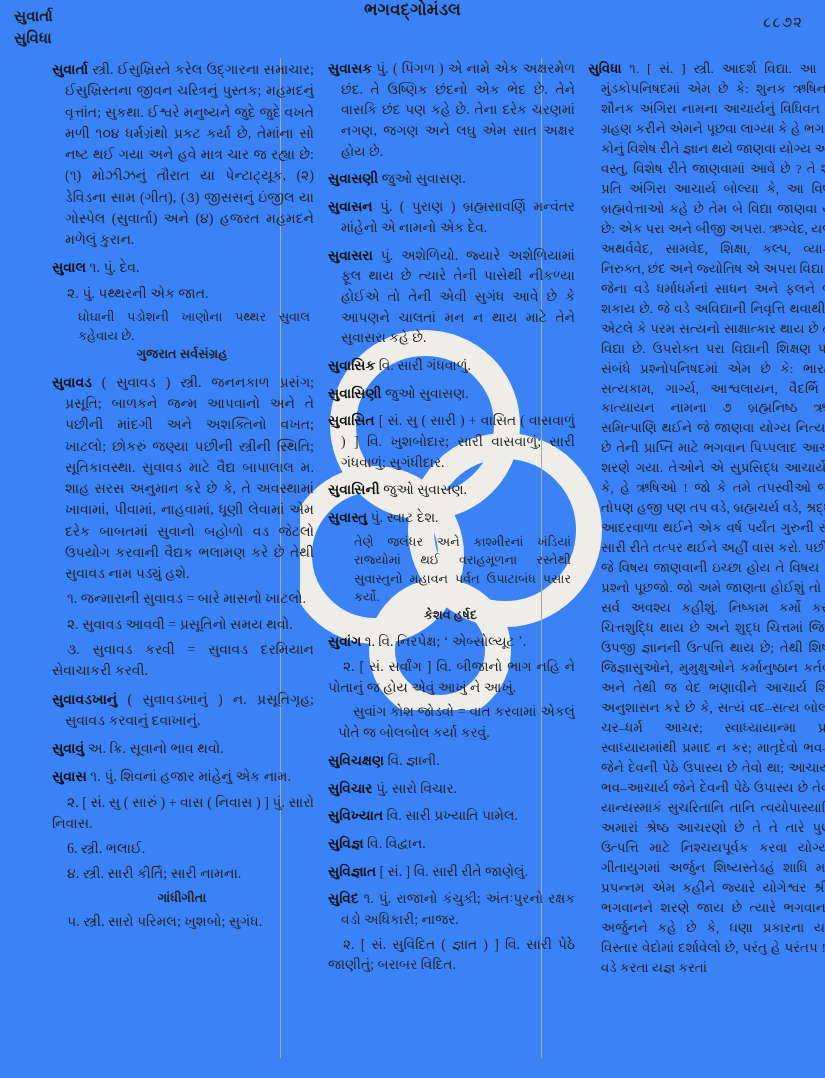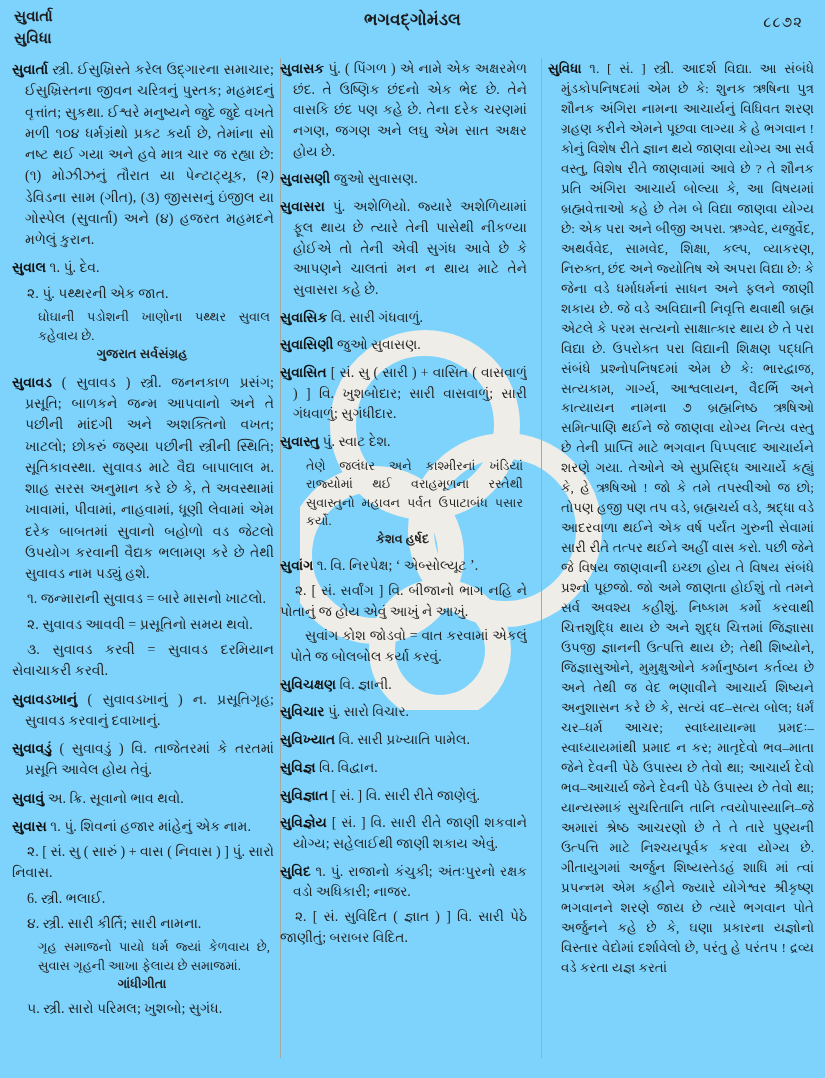--- a/index.html
+++ b/index.html
@@ -1,53 +1,54 @@
 <!DOCTYPE html>
 <html><head>
 <meta charset="utf-8">
 <style>
   html,body{margin:0;padding:0;background:#e8e8e6;}
   .page{
     position:relative;
     width:825px;height:1078px;
     margin:0 auto;
-    background:#7dd3fc;
+    background:#3b82f6;
     font-family:"Liberation Serif","DejaVu Serif",serif;
     color:#222;
     overflow:hidden;
     box-sizing:border-box;
   }
   
   .hdr-guide{
     position:absolute;left:14px;top:6px;
     font-weight:bold;font-size:15px;line-height:1.45;color:#1d1d1d;
   }
   .hdr-title{
-    position:absolute;left:0;right:0;top:10px;
+    position:absolute;left:0;right:0;top:0;
     text-align:center;font-weight:bold;font-size:17px;color:#1b1b1b;
   }
   .hdr-page{
     position:absolute;right:22px;top:14px;
     font-size:15px;color:#222;letter-spacing:1px;
   }
   
   .rule{position:absolute;top:58px;bottom:20px;width:1px;background:#a9a9a4;}
   .rule.r1{left:280px;}
   .rule.r2{left:541px;}
   
   .wm{position:absolute;left:300px;top:330px;z-index:0;pointer-events:none;}
   
   .col{
     position:absolute;top:52px;bottom:12px;
     z-index:1;
     text-align:justify;
     overflow:hidden;
+    margin-left:40px;
   }
   .col1{left:12px;width:262px;font-size:14px;line-height:1.52;}
-  .col2{left:280px;width:247px;font-size:13.8px;line-height:1.5;}
+  .col2{left:288px;width:247px;font-size:13.8px;line-height:1.5;}
   .col3{left:548px;width:266px;font-size:13.4px;line-height:1.49;}
   .col p{margin:0 0 4px 0;}
   p.entry{padding-left:13px;text-indent:-13px;margin-top:7px;}
   p.sub{text-indent:15px;margin-top:3px;}
   p.phrase{text-indent:15px;padding-left:10px;margin-top:2px;}
   p.quote{margin:2px 4px 0 26px;font-size:0.92em;line-height:1.45;text-indent:0;}
   p.attr{text-align:center;font-weight:bold;font-size:0.92em;margin:0 2px 2px 0;}
   .hw{font-weight:bold;color:#111;}
 </style>
 </head>
@@ -78,49 +79,48 @@
       <p class="entry"><span class="hw">સુવાર્તા </span>સ્ત્રી. ઈસુખ્રિસ્તે કરેલ ઉદ્ગારના સમાચાર; ઈસુખ્રિસ્તના જીવન ચરિત્રનું પુસ્તક; મહમદનું વૃત્તાંત; સુકથા. ઈશ્વરે મનુષ્યને જુદે જુદે વખતે મળી ૧૦૪ ધર્મગ્રંથો પ્રકટ કર્યા છે, તેમાંના સો નષ્ટ થઈ ગયા અને હવે માત્ર ચાર જ રહ્યા છે: (૧) મોઝીઝનું તૌરાત યા પેન્ટાટ્યૂક, (૨) ડેવિડના સામ (ગીત), (૩) જીસસનું ઇંજીલ યા ગોસ્પેલ (સુવાર્તા) અને (૪) હજરત મહમદને મળેલું કુરાન.</p>
       <p class="entry"><span class="hw">સુવાલ </span>૧. પું. દેવ.</p>
       <p class="sub">૨. પું. પથ્થરની એક જાત.</p>
       <p class="quote">ઘોઘાની પડોશની ખાણોના પથ્થર સુવાલ કહેવાય છે.</p>
       <p class="attr">ગુજરાત સર્વસંગ્રહ</p>
       <p class="entry"><span class="hw">સુવાવડ </span>( સુવાવડ ) સ્ત્રી. જનનકાળ પ્રસંગ; પ્રસૂતિ; બાળકને જન્મ આપવાનો અને તે પછીની માંદગી અને અશક્તિનો વખત; ખાટલો; છોકરું જણ્યા પછીની સ્ત્રીની સ્થિતિ; સૂતિકાવસ્થા. સુવાવડ માટે વૈદ્ય બાપાલાલ મ. શાહ સરસ અનુમાન કરે છે કે, તે અવસ્થામાં ખાવામાં, પીવામાં, નાહવામાં, ધૂણી લેવામાં એમ દરેક બાબતમાં સુવાનો બહોળો વડ જેટલો ઉપયોગ કરવાની વૈદ્યક ભલામણ કરે છે તેથી સુવાવડ નામ પડ્યું હશે.</p>
       <p class="sub">૧. જન્મારાની સુવાવડ = બારે માસનો ખાટલો.</p>
       <p class="sub">૨. સુવાવડ આવવી = પ્રસૂતિનો સમય થવો.</p>
       <p class="sub">૩. સુવાવડ કરવી = સુવાવડ દરમિયાન સેવાચાકરી કરવી.</p>
       <p class="entry"><span class="hw">સુવાવડખાનું </span>( સુવાવડખાનું ) ન. પ્રસૂતિગૃહ; સુવાવડ કરવાનું દવાખાનું.</p>
-      <p class="entry"><span class="hw">સુવાવડું </span>( સુવાવડું ) વિ. તાજેતરમાં કે તરતમાં પ્રસૂતિ આવેલ હોય તેવું.</p>
       <p class="entry"><span class="hw">સુવાવું </span>અ. ક્રિ. સૂવાનો ભાવ થવો.</p>
       <p class="entry"><span class="hw">સુવાસ </span>૧. પું. શિવનાં હજાર માંહેનું એક નામ.</p>
       <p class="sub">૨. [ સં. સુ ( સારું ) + વાસ ( નિવાસ ) ] પું. સારો નિવાસ.</p>
       <p class="sub">6. સ્ત્રી. ભલાઈ.</p>
       <p class="sub">૪. સ્ત્રી. સારી કીર્તિ; સારી નામના.</p>
-      <p class="quote">ગૃહ સમાજનો પાયો ધર્મ જ્યાં કેળવાય છે, સુવાસ ગૃહની આખા ફેલાય છે સમાજમાં.</p>
       <p class="attr">ગાંધીગીતા</p>
       <p class="sub">૫. સ્ત્રી. સારો પરિમલ; ખુશબો; સુગંધ.</p>
     </div>
   <div class="col col2">
       <p class="entry"><span class="hw">સુવાસક </span>પું. ( પિંગળ ) એ નામે એક અક્ષરમેળ છંદ. તે ઉષ્ણિક છંદનો એક ભેદ છે. તેને વાસકિ છંદ પણ કહે છે. તેના દરેક ચરણમાં નગણ, જગણ અને લઘુ એમ સાત અક્ષર હોય છે.</p>
       <p class="entry"><span class="hw">સુવાસણી </span>જુઓ સુવાસણ.</p>
+      <p class="entry"><span class="hw">સુવાસન </span>પું. ( પુરાણ ) બ્રહ્મસાવર્ણિ મન્વંતર માંહેનો એ નામનો એક દેવ.</p>
       <p class="entry"><span class="hw">સુવાસરા </span>પું. અશેળિયો. જ્યારે અશેળિયામાં ફૂલ થાય છે ત્યારે તેની પાસેથી નીકળ્યા હોઈએ તો તેની એવી સુગંધ આવે છે કે આપણને ચાલતાં મન ન થાય માટે તેને સુવાસરા કહે છે.</p>
       <p class="entry"><span class="hw">સુવાસિક </span>વિ. સારી ગંધવાળું.</p>
       <p class="entry"><span class="hw">સુવાસિણી </span>જુઓ સુવાસણ.</p>
       <p class="entry"><span class="hw">સુવાસિત </span>[ સં. સુ ( સારી ) + વાસિત ( વાસવાળું ) ] વિ. ખુશબોદાર; સારી વાસવાળું; સારી ગંધવાળું; સુગંધીદાર.</p>
+      <p class="entry"><span class="hw">સુવાસિની </span>જુઓ સુવાસણ.</p>
       <p class="entry"><span class="hw">સુવાસ્તુ </span>પું. સ્વાટ દેશ.</p>
       <p class="quote">તેણે જલંધર અને કાશ્મીરનાં ખંડિયાં રાજ્યોમાં થઈ વરાહમૂળના રસ્તેથી સુવાસ્તુનો મહાવન પર્વત ઉપાટાબંધ પસાર કર્યો.</p>
       <p class="attr">કેશવ હર્ષદ</p>
       <p class="entry"><span class="hw">સુવાંગ </span>૧. વિ. નિરપેક્ષ; ‘ એબ્સોલ્યૂટ ’.</p>
       <p class="sub">૨. [ સં. સર્વાંગ ] વિ. બીજાનો ભાગ નહિ ને પોતાનું જ હોય એવું આખું ને આખું.</p>
       <p class="phrase">સુવાંગ કોશ જોડવો = વાત કરવામાં એકલું પોતે જ બોલબોલ કર્યા કરવું.</p>
       <p class="entry"><span class="hw">સુવિચક્ષણ </span>વિ. જ્ઞાની.</p>
       <p class="entry"><span class="hw">સુવિચાર </span>પું. સારો વિચાર.</p>
       <p class="entry"><span class="hw">સુવિખ્યાત </span>વિ. સારી પ્રખ્યાતિ પામેલ.</p>
       <p class="entry"><span class="hw">સુવિજ્ઞ </span>વિ. વિદ્વાન.</p>
       <p class="entry"><span class="hw">સુવિજ્ઞાત </span>[ સં. ] વિ. સારી રીતે જાણેલું.</p>
-      <p class="entry"><span class="hw">સુવિજ્ઞેય </span>[ સં. ] વિ. સારી રીતે જાણી શકવાને યોગ્ય; સહેલાઈથી જાણી શકાય એવું.</p>
       <p class="entry"><span class="hw">સુવિદ </span>૧. પું. રાજાનો કંચુકી; અંતઃપુરનો રક્ષક વડો અધિકારી; નાજર.</p>
       <p class="sub">૨. [ સં. સુવિદિત ( જ્ઞાત ) ] વિ. સારી પેઠે જાણીતું; બરાબર વિદિત.</p>
     </div>
   <div class="col col3">
       <p class="entry"><span class="hw">સુવિધા </span>૧. [ સં. ] સ્ત્રી. આદર્શ વિદ્યા. આ સંબંધે મુંડકોપનિષદમાં એમ છે કે: શુનક ઋષિના પુત્ર શૌનક અંગિરા નામના આચાર્યનું વિધિવત શરણ ગ્રહણ કરીને એમને પૂછવા લાગ્યા કે હે ભગવાન ! કોનું વિશેષ રીતે જ્ઞાન થયે જાણવા યોગ્ય આ સર્વ વસ્તુ, વિશેષ રીતે જાણવામાં આવે છે ? તે શૌનક પ્રતિ અંગિરા આચાર્ય બોલ્યા કે, આ વિષયમાં બ્રહ્મવેત્તાઓ કહે છે તેમ બે વિદ્યા જાણવા યોગ્ય છે: એક પરા અને બીજી અપરા. ઋગ્વેદ, યજુર્વેદ, અથર્વવેદ, સામવેદ, શિક્ષા, કલ્પ, વ્યાકરણ, નિરુક્ત, છંદ અને જ્યોતિષ એ અપરા વિદ્યા છે: કે જેના વડે ધર્માધર્મનાં સાધન અને ફલને જાણી શકાય છે. જે વડે અવિદ્યાની નિવૃત્તિ થવાથી બ્રહ્મ એટલે કે પરમ સત્યનો સાક્ષાત્કાર થાય છે તે પરા વિદ્યા છે. ઉપરોક્ત પરા વિદ્યાની શિક્ષણ પદ્ધતિ સંબંધે પ્રશ્નોપનિષદમાં એમ છે કે: ભારદ્વાજ, સત્યકામ, ગાર્ગ્ય, આશ્વલાયન, વૈદર્ભિ અને કાત્યાયન નામના ૭ બ્રહ્મનિષ્ઠ ઋષિઓ સમિત્પાણિ થઈને જે જાણવા યોગ્ય નિત્ય વસ્તુ છે તેની પ્રાપ્તિ માટે ભગવાન પિપ્પલાદ આચાર્યને શરણે ગયા. તેઓને એ સુપ્રસિદ્ધ આચાર્યે કહ્યું કે, હે ઋષિઓ ! જો કે તમે તપસ્વીઓ જ છો; તોપણ હજી પણ તપ વડે, બ્રહ્મચર્ય વડે, શ્રદ્ધા વડે આદરવાળા થઈને એક વર્ષ પર્યંત ગુરુની સેવામાં સારી રીતે તત્પર થઈને અહીં વાસ કરો. પછી જેને જે વિષય જાણવાની ઇચ્છા હોય તે વિષય સંબંધે પ્રશ્નો પૂછજો. જો અમે જાણતા હોઈશું તો તમને સર્વ અવશ્ય કહીશું. નિષ્કામ કર્મો કરવાથી ચિત્તશુદ્ધિ થાય છે અને શુદ્ધ ચિત્તમાં જિજ્ઞાસા ઉપજી જ્ઞાનની ઉત્પત્તિ થાય છે; તેથી શિષ્યોને, જિજ્ઞાસુઓને, મુમુક્ષુઓને કર્માનુષ્ઠાન કર્તવ્ય છે અને તેથી જ વેદ ભણાવીને આચાર્ય શિષ્યને અનુશાસન કરે છે કે, સત્યં વદ–સત્ય બોલ; ધર્મં ચર–ધર્મ આચર; સ્વાધ્યાયાન્મા પ્રમદઃ–સ્વાધ્યાયમાંથી પ્રમાદ ન કર; માતૃદેવો ભવ–માતા જેને દેવની પેઠે ઉપાસ્ય છે તેવો થા; આચાર્ય દેવો ભવ–આચાર્ય જેને દેવની પેઠે ઉપાસ્ય છે તેવો થા; યાન્યસ્માકં સુચરિતાનિ તાનિ ત્વયોપાસ્યાનિ–જે અમારાં શ્રેષ્ઠ આચરણો છે તે તે તારે પુણ્યની ઉત્પત્તિ માટે નિશ્ચયપૂર્વક કરવા યોગ્ય છે. ગીતાયુગમાં અર્જુન શિષ્યસ્તેડહં શાધિ માં ત્વાં પ્રપન્નમ એમ કહીને જ્યારે યોગેશ્વર શ્રીકૃષ્ણ ભગવાનને શરણે જાય છે ત્યારે ભગવાન પોતે અર્જુનને કહે છે કે, ઘણા પ્રકારના યજ્ઞોનો વિસ્તાર વેદોમાં દર્શાવેલો છે, પરંતુ હે પરંતપ ! દ્રવ્ય વડે કરતા યજ્ઞ કરતાં</p>
     </div>
 
 </div>
 
 </body></html>

